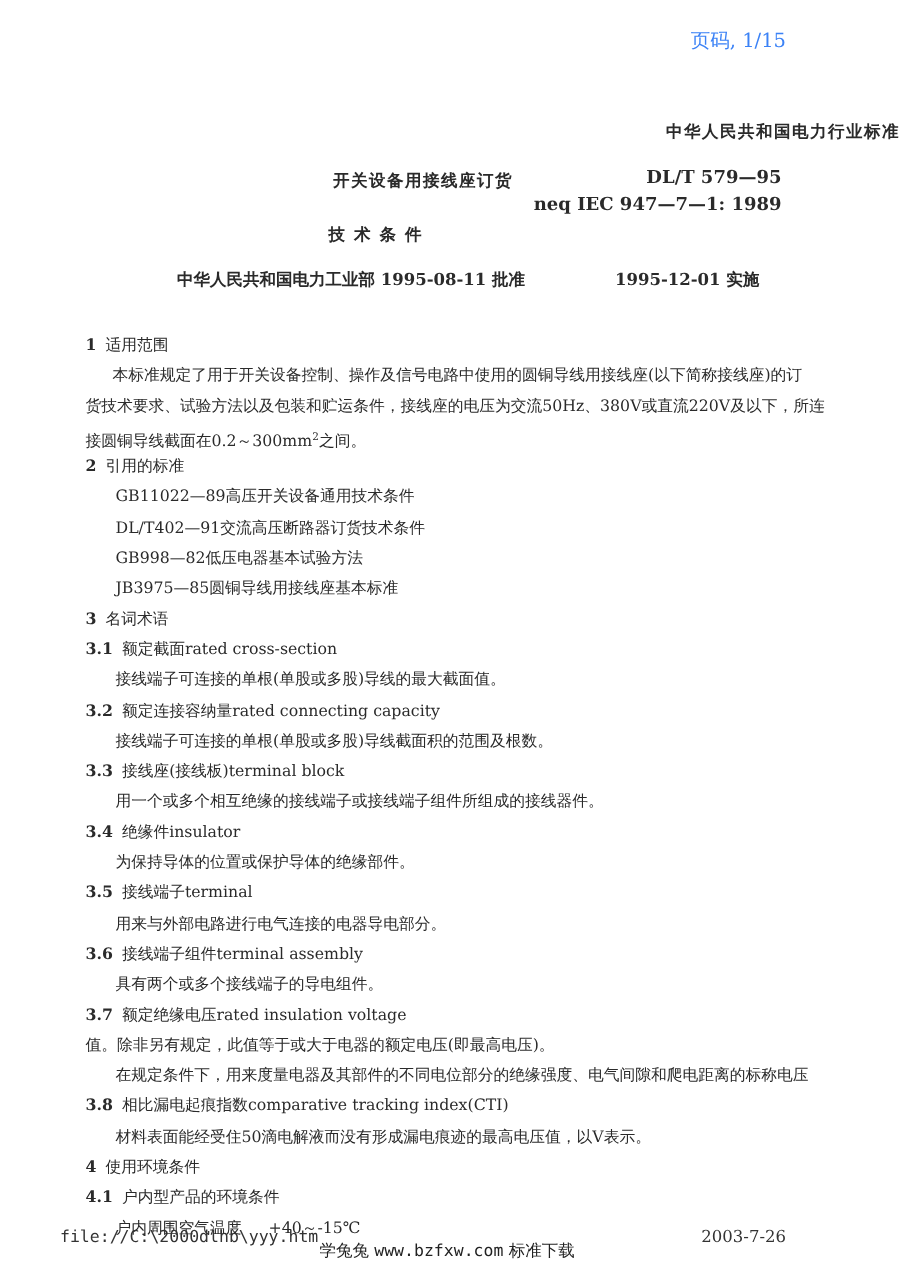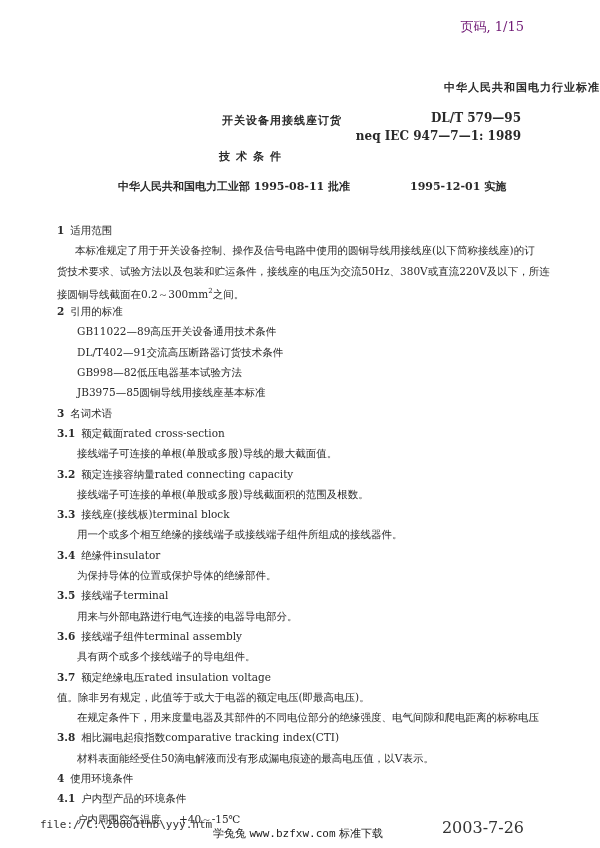--- a/index.html
+++ b/index.html
@@ -1,33 +1,33 @@
 <!DOCTYPE html>
 <html><head>
   <meta charset="utf-8">
   <style>
     html, body { margin: 0; padding: 0; background: #ffffff; }
     body { width: 600px; height: 848px; position: relative; overflow: hidden;
            font-family: "DejaVu Serif", "Liberation Serif", serif; color: #2a2a2a; }
     .abs { position: absolute; white-space: nowrap; }
-    .pagenum { top: 18px; right: 76px; font-size: 13px; color: #701a75; }
+    .pagenum { top: 18px; right: 76px; font-size: 13px; color: #3b82f6; }
     .org { top: 80px; left: 0; width: 600px; text-align: right; font-size: 11px; font-weight: bold; letter-spacing: 1px; }
     .title { top: 113px; left: 222px; font-size: 11px; font-weight: bold; letter-spacing: 1px; text-align: right; }
     .code { top: 111px; right: 79px; font-size: 12px; font-weight: bold; }
     .neq { top: 129px; right: 79px; font-size: 12px; font-weight: bold; }
     .subtitle { top: 149px; left: 0; width: 506px; text-align: center; font-size: 11px; font-weight: bold; letter-spacing: 6px; }
     .approve { top: 179px; left: 118px; font-size: 11px; font-weight: bold; }
     .effective { top: 179px; left: 410px; font-size: 11px; font-weight: bold; }
     .body { top: 220px; left: 57px; width: 490px; font-size: 10.5px; line-height: 20.3px; }
     .line { white-space: nowrap; height: 20.3px; }
     .num { font-weight: bold; margin-right: 6px; }
     .i1 { padding-left: 18px; }
     .i2 { padding-left: 20px; }
     .footer-left { top: 818px; left: 40px; font-family: "DejaVu Sans Mono", "Liberation Mono", monospace; font-size: 11px; color: #333; }
-    .footer-right { top: 818px; right: 76px; font-size: 16px; color: #333; }
+    .footer-right { top: 818px; right: 76px; font-size: 11px; color: #333; }
     .footer-mid { top: 826px; left: 213px; font-size: 11px; color: #222; }
     .footer-mid .mono { font-family: "DejaVu Sans Mono", "Liberation Mono", monospace; }
     sup { font-size: 7px; }
   </style>
 </head>
 <body>
 
 <div class="abs pagenum">页码, 1/15</div>
 
 <div class="abs org">中华人民共和国电力行业标准</div>

